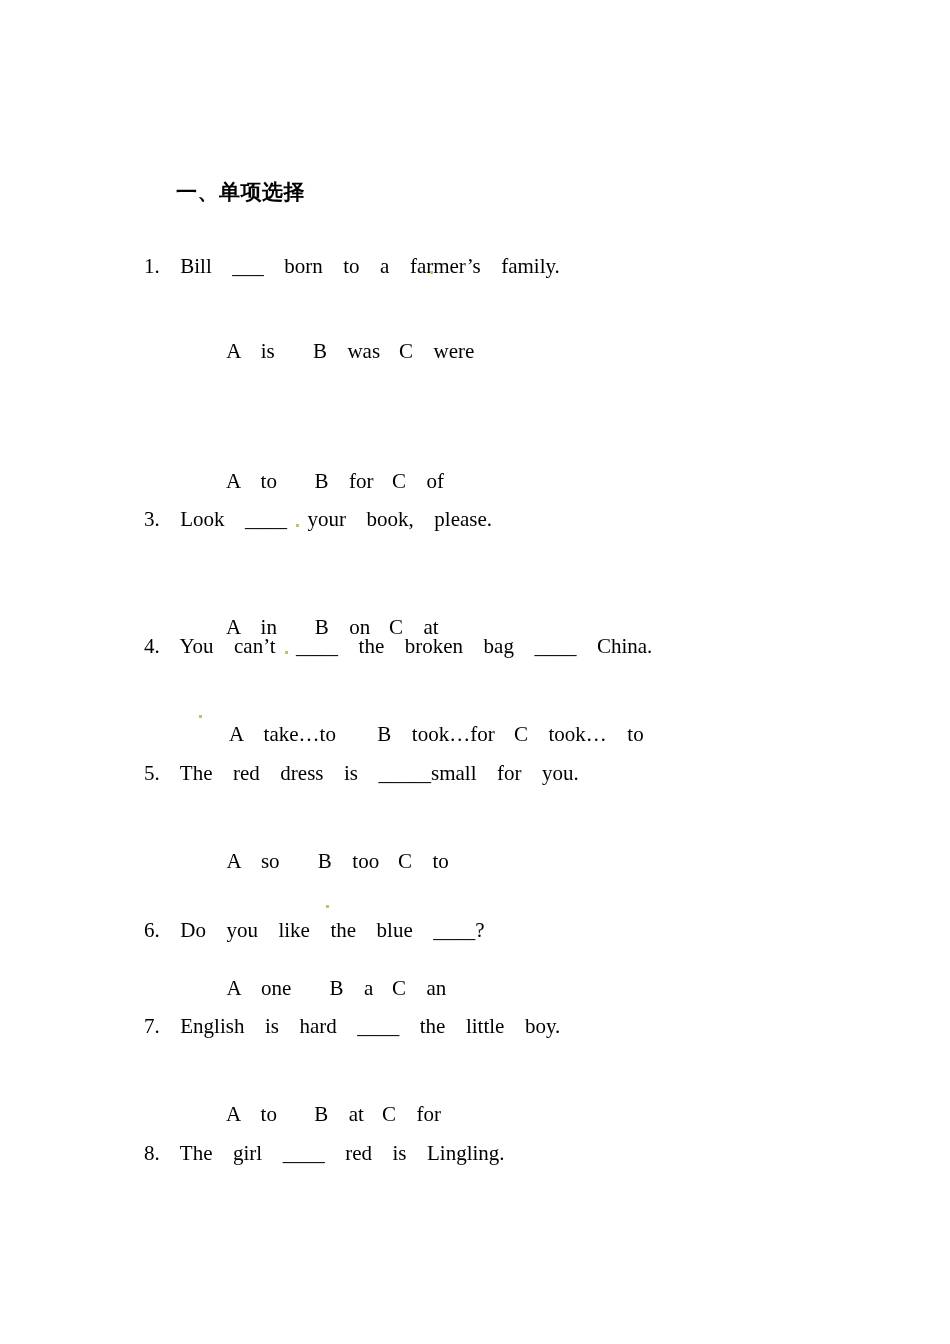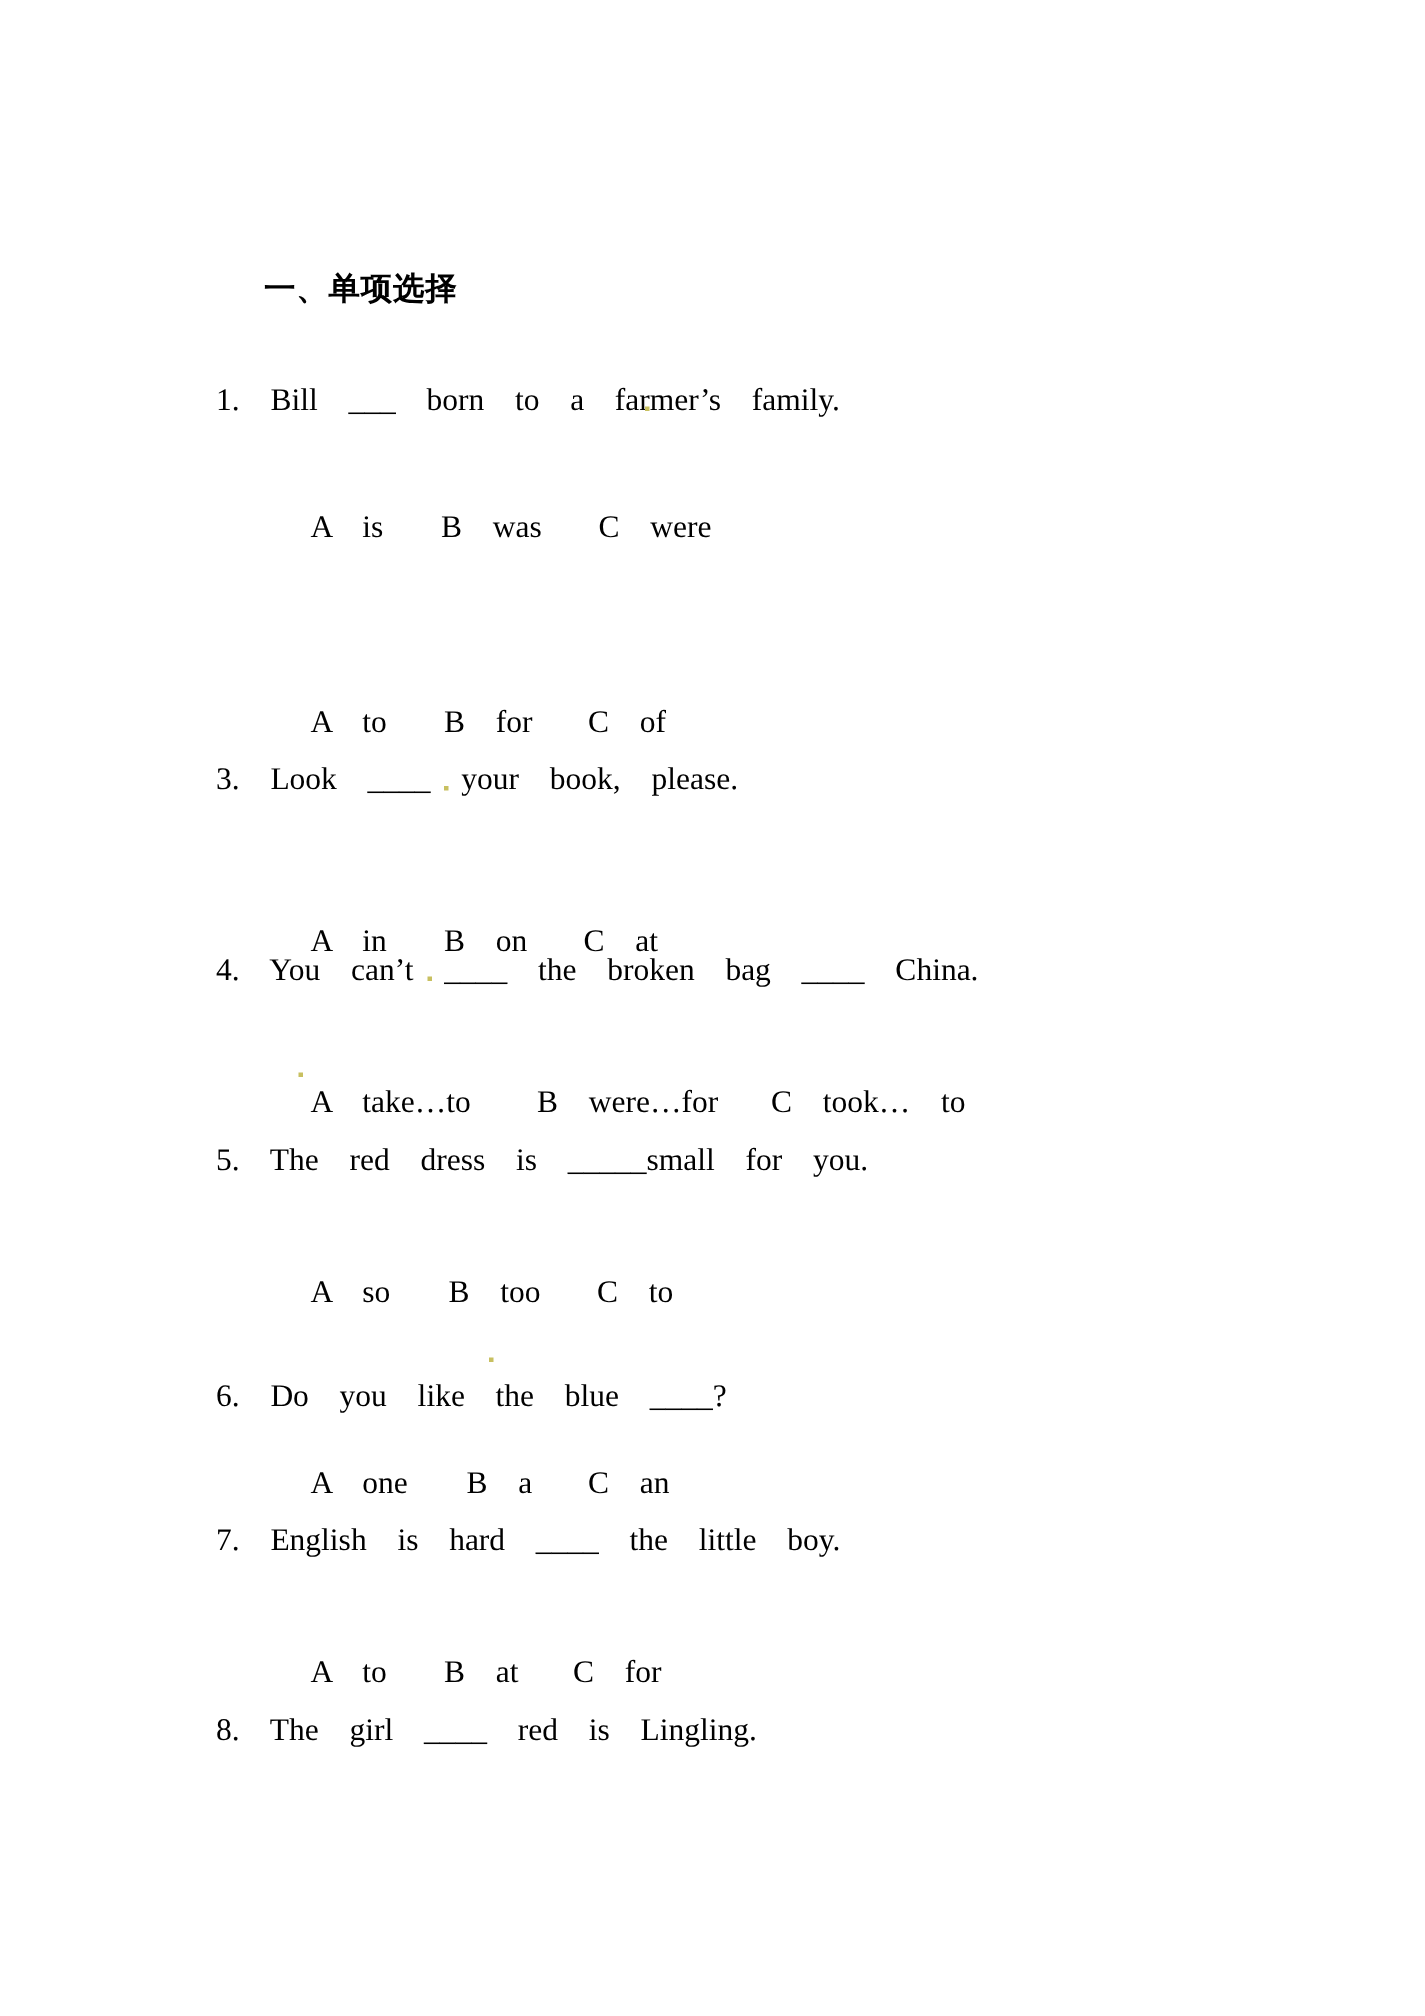--- a/index.html
+++ b/index.html
@@ -3,21 +3,21 @@
 <meta charset="utf-8">
 <style>
   html, body { margin: 0; padding: 0; background: #ffffff; }
   body { width: 950px; height: 1344px; position: relative; overflow: hidden;
          font-family: "Liberation Serif", "DejaVu Serif", serif; color: #000; }
   .page { position: absolute; left: 0; top: 0; width: 950px; height: 1344px; }
   .title { position: absolute; top: 127px; left: 0; width: 950px; text-align: center;
            font-weight: bold; font-size: 21px; word-spacing: 6px; letter-spacing: 0.3px; }
   .section { position: absolute; left: 144px; top: 178px; font-weight: bold; font-size: 21px;
              font-family: "DejaVu Sans", sans-serif; letter-spacing: 0.5px; margin-left: 32px; }
-  .line { position: absolute; font-size: 21px; white-space: pre; word-spacing: 5px; }
+  .line { position: absolute; font-size: 21px; white-space: pre; word-spacing: 5px; text-align: center; }
   .q { left: 144px; }
   .opt { left: 166px; }
   .opt span { display: inline-block; }
   .mark { position: absolute; width: 3px; height: 3px; background: #c8c060; }
 </style>
 </head>
 <body>
 
 <div class="page">
   <div class="section">一、单项选择</div>
@@ -31,21 +31,21 @@
     <span style="width:89px">A  to</span><span style="width:96px">B  for</span><span>C  of</span>
   </div>
 
   <div class="line q" style="top:507px">3.  Look  ____  your  book,  please.</div>
   <div class="line opt" style="top:590px">
     <span style="width:89px">A  in</span><span style="width:93px">B  on</span><span>C  at</span>
   </div>
 
   <div class="line q" style="top:634px">4.  You  can’t  ____  the  broken  bag  ____  China.</div>
   <div class="line opt" style="top:697px">
-    <span style="width:151px">A  take…to</span><span style="width:156px">B  were…for</span><span>C  took…  to</span>
+    <span style="width:151px">A  take…to</span><span style="width:156px">B  took…for</span><span>C  took…  to</span>
   </div>
 
   <div class="line q" style="top:761px">5.  The  red  dress  is  _____small  for  you.</div>
   <div class="line opt" style="top:824px">
     <span style="width:92px">A  so</span><span style="width:99px">B  too</span><span>C  to</span>
   </div>
 
   <div class="line q" style="top:918px">6.  Do  you  like  the  blue  ____?</div>
   <div class="line opt" style="top:951px">
     <span style="width:104px">A  one</span><span style="width:81px">B  a</span><span>C  an</span>

